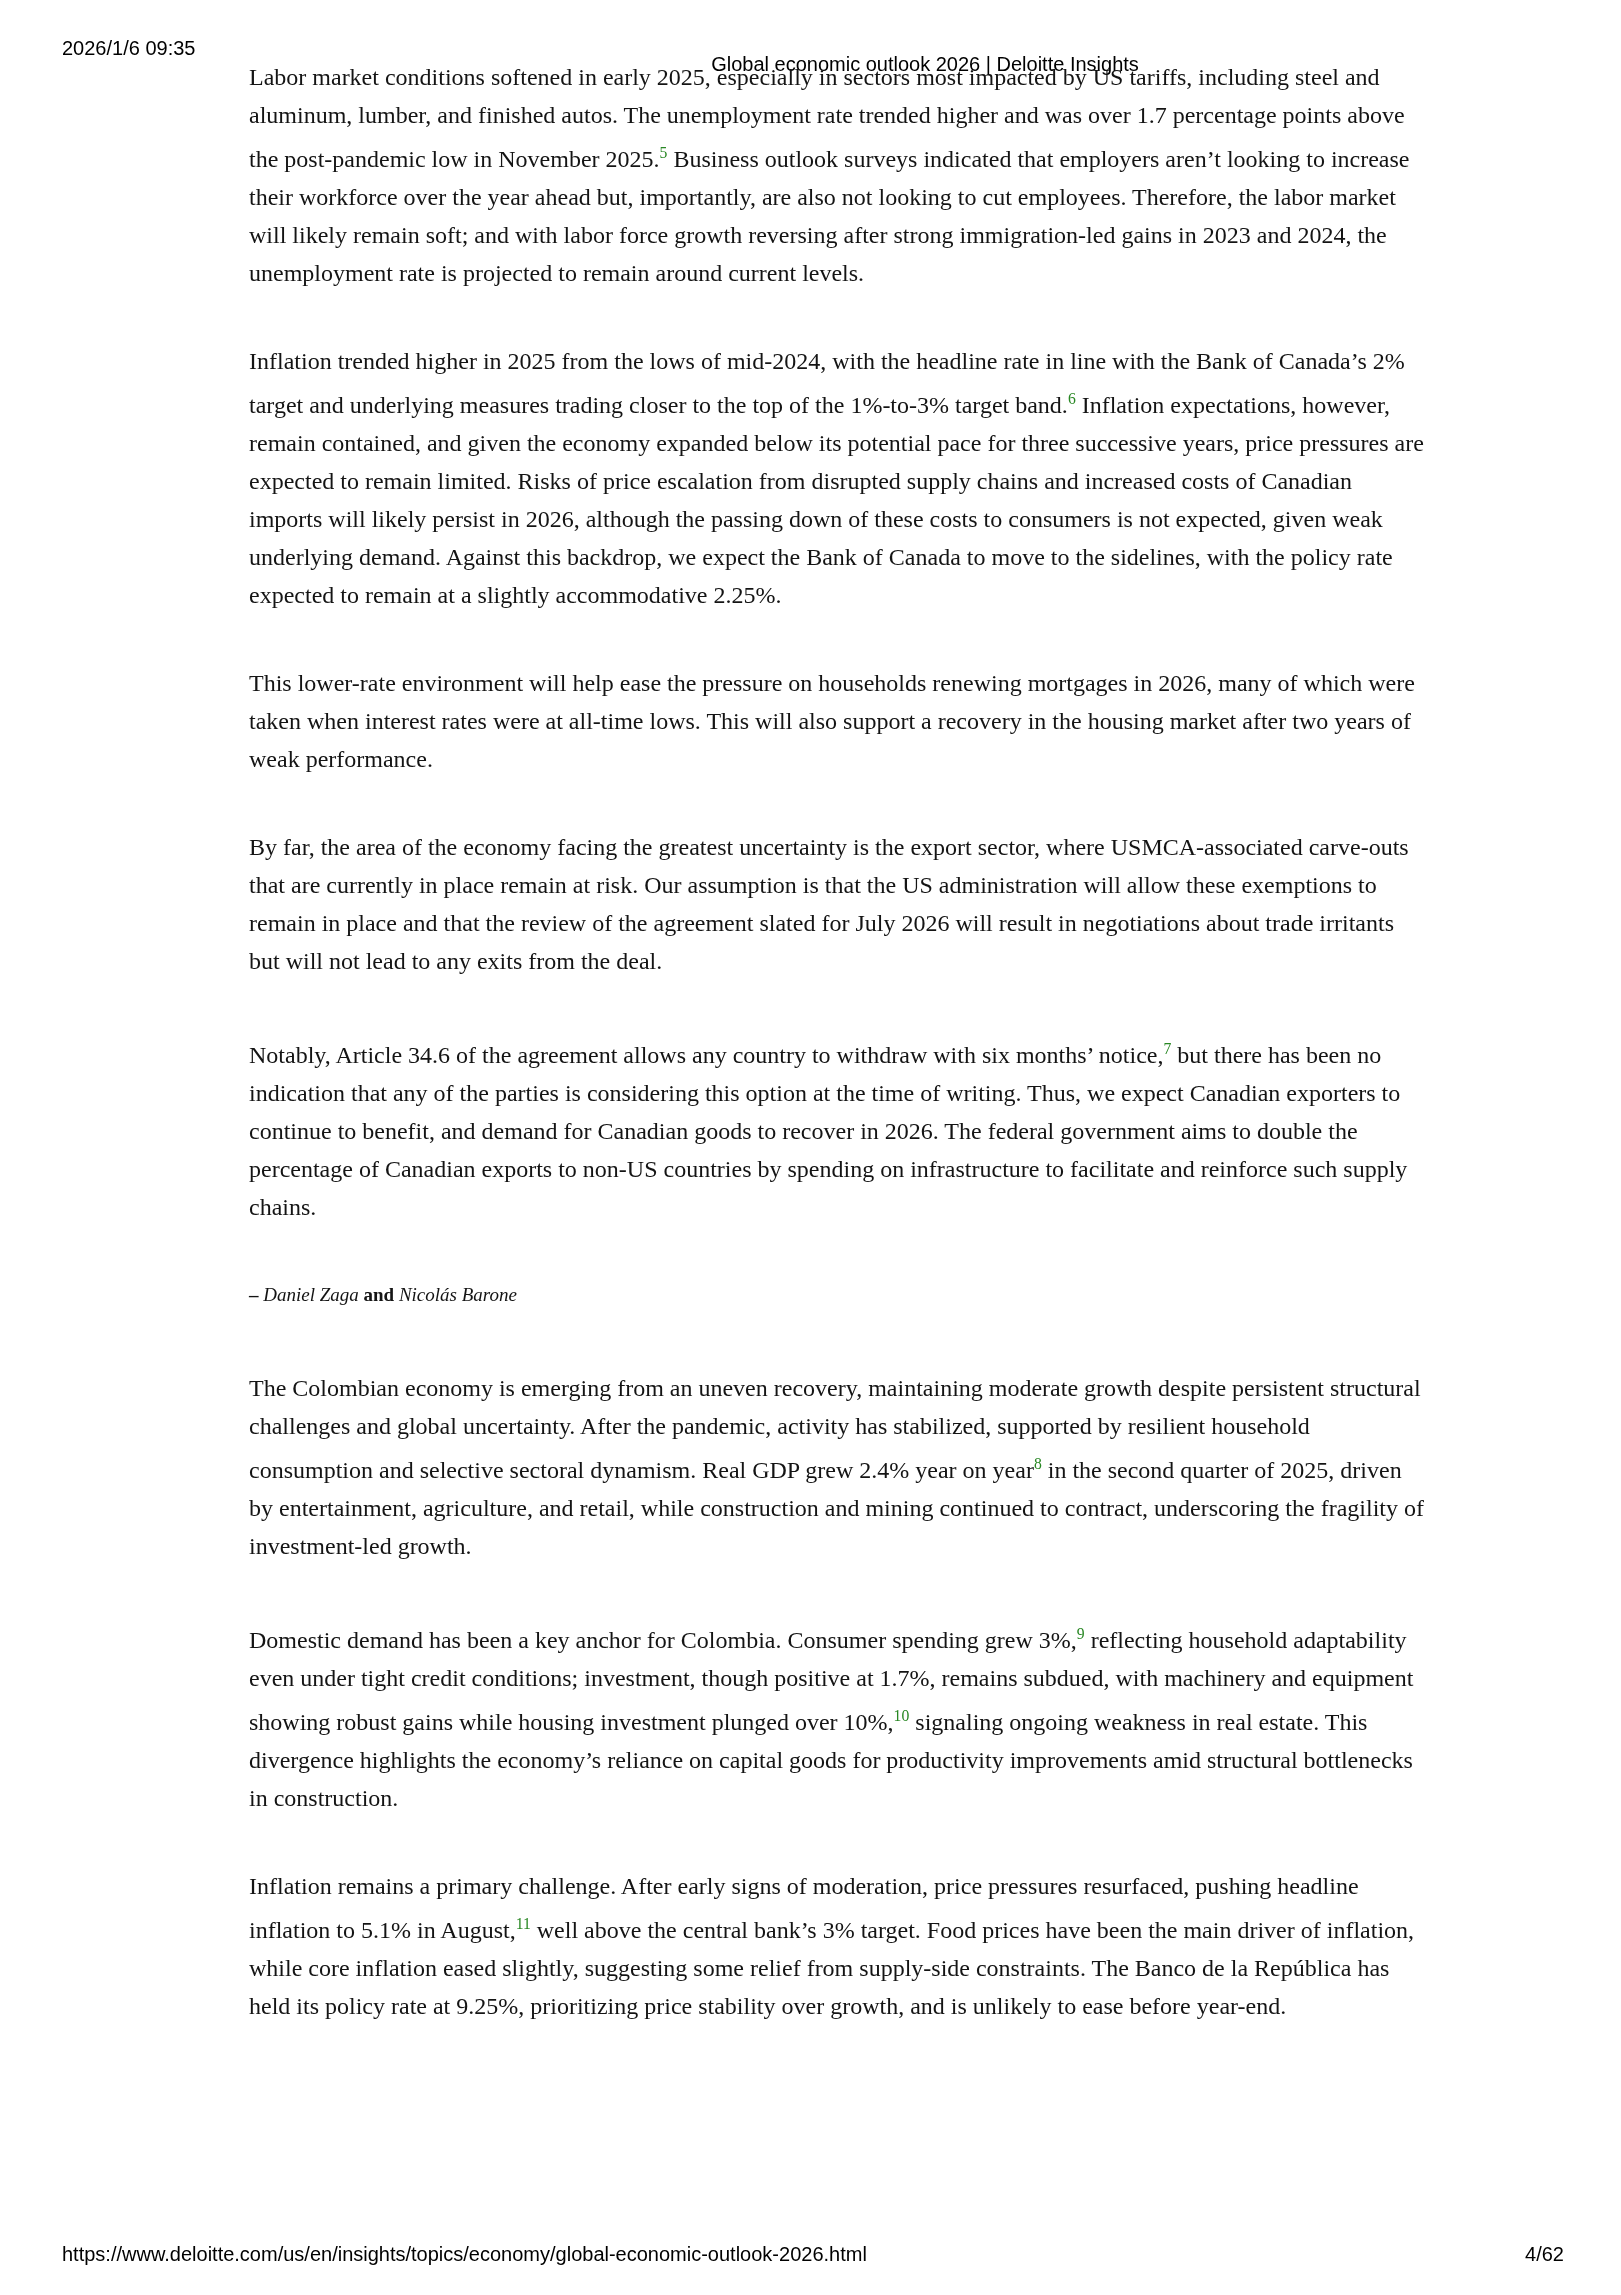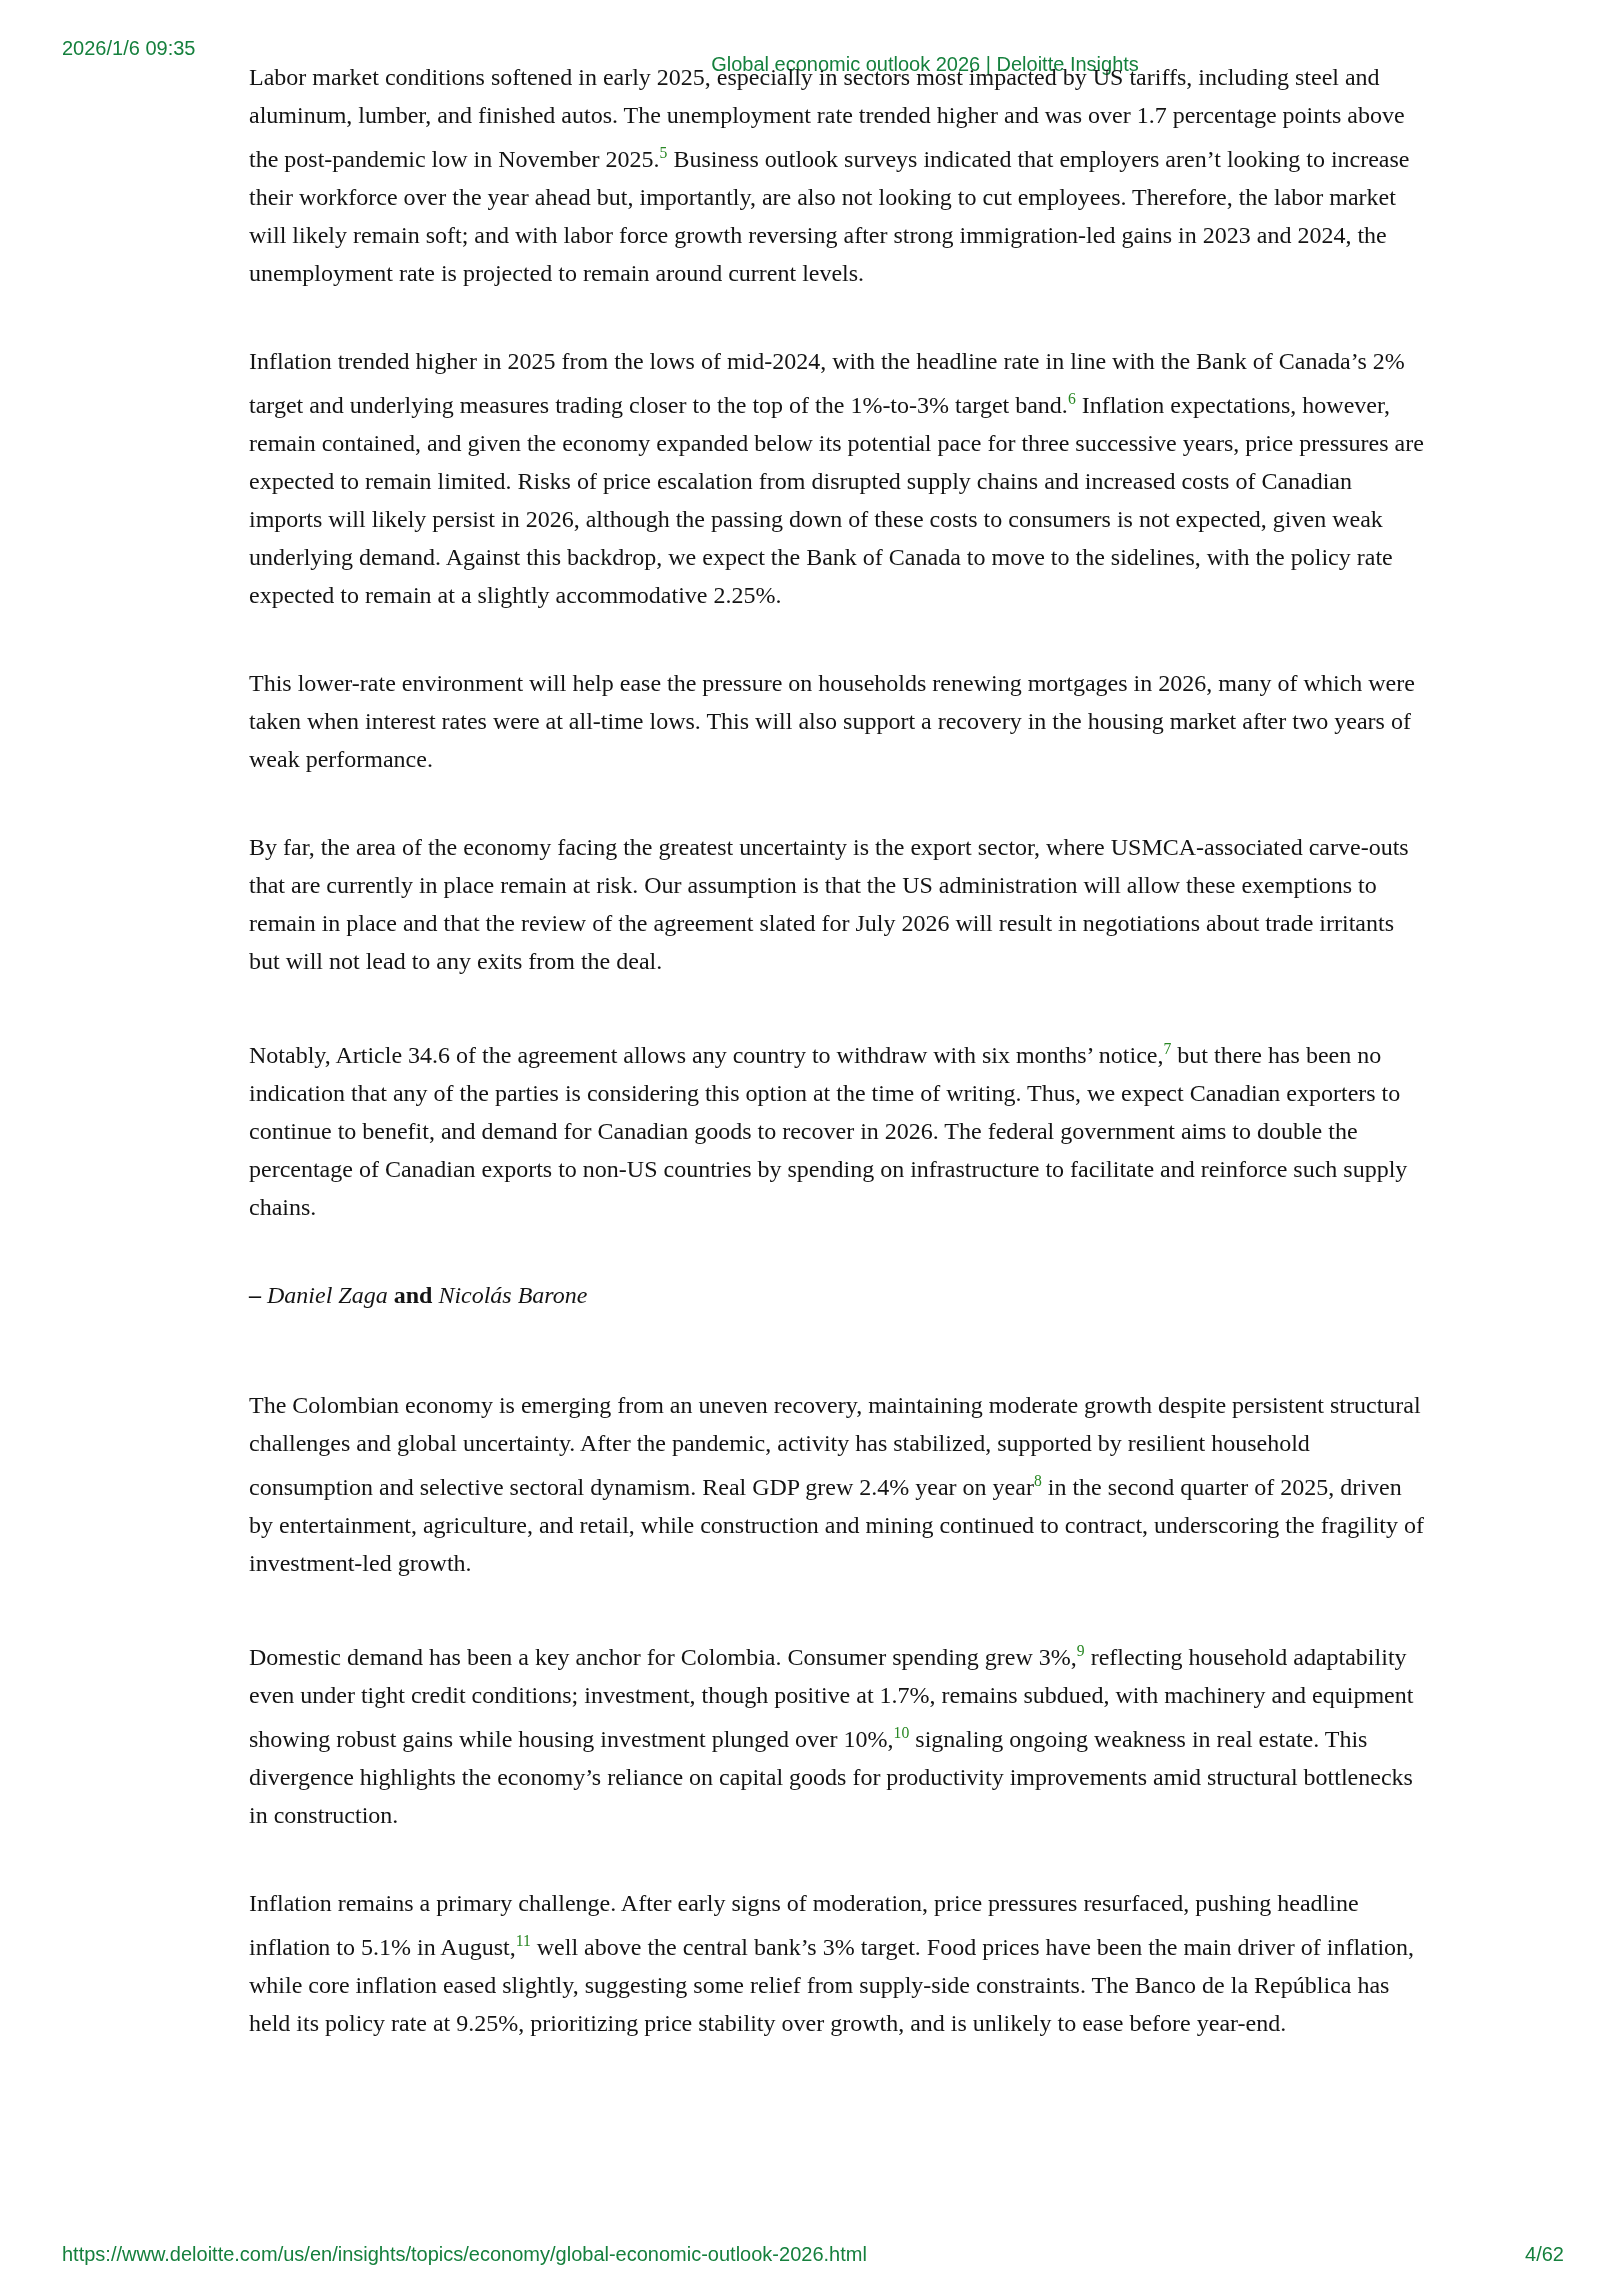--- a/index.html
+++ b/index.html
@@ -15,21 +15,21 @@
     color: #141414;
     font-family: "Liberation Serif", serif;
   }
   
   .print-header, .print-footer {
     position: absolute;
     left: 0;
     width: 100%;
     font-family: "Liberation Sans", sans-serif;
     font-size: 20px;
-    color: #15803d;
+    color: #000000;
   }
   .print-header { top: 37px; height: 26px; }
   .print-datetime { position: absolute; left: 62px; top: 0; white-space: nowrap; }
   .print-title {
     position: absolute;
     left: 925px;
     top: 16px;
     transform: translateX(-50%);
     white-space: nowrap;
   }
@@ -66,22 +66,22 @@
     letter-spacing: -1.3px;
     color: #111111;
   }
   .section-heading .condensed {
     display: inline-block;
     transform: scaleX(0.84);
     transform-origin: 0 50%;
     white-space: nowrap;
   }
   .byline {
-    margin: 30px 0 72px 0;
-    font-size: 24px;
+    margin: 30px 0 55px 0;
+    font-size: 19px;
     line-height: 38px;
     color: #141414;
   }
   .i { font-style: italic; }
   .b { font-weight: 700; }
 </style>
 </head>
 <body>
 
 <header class="print-header">

